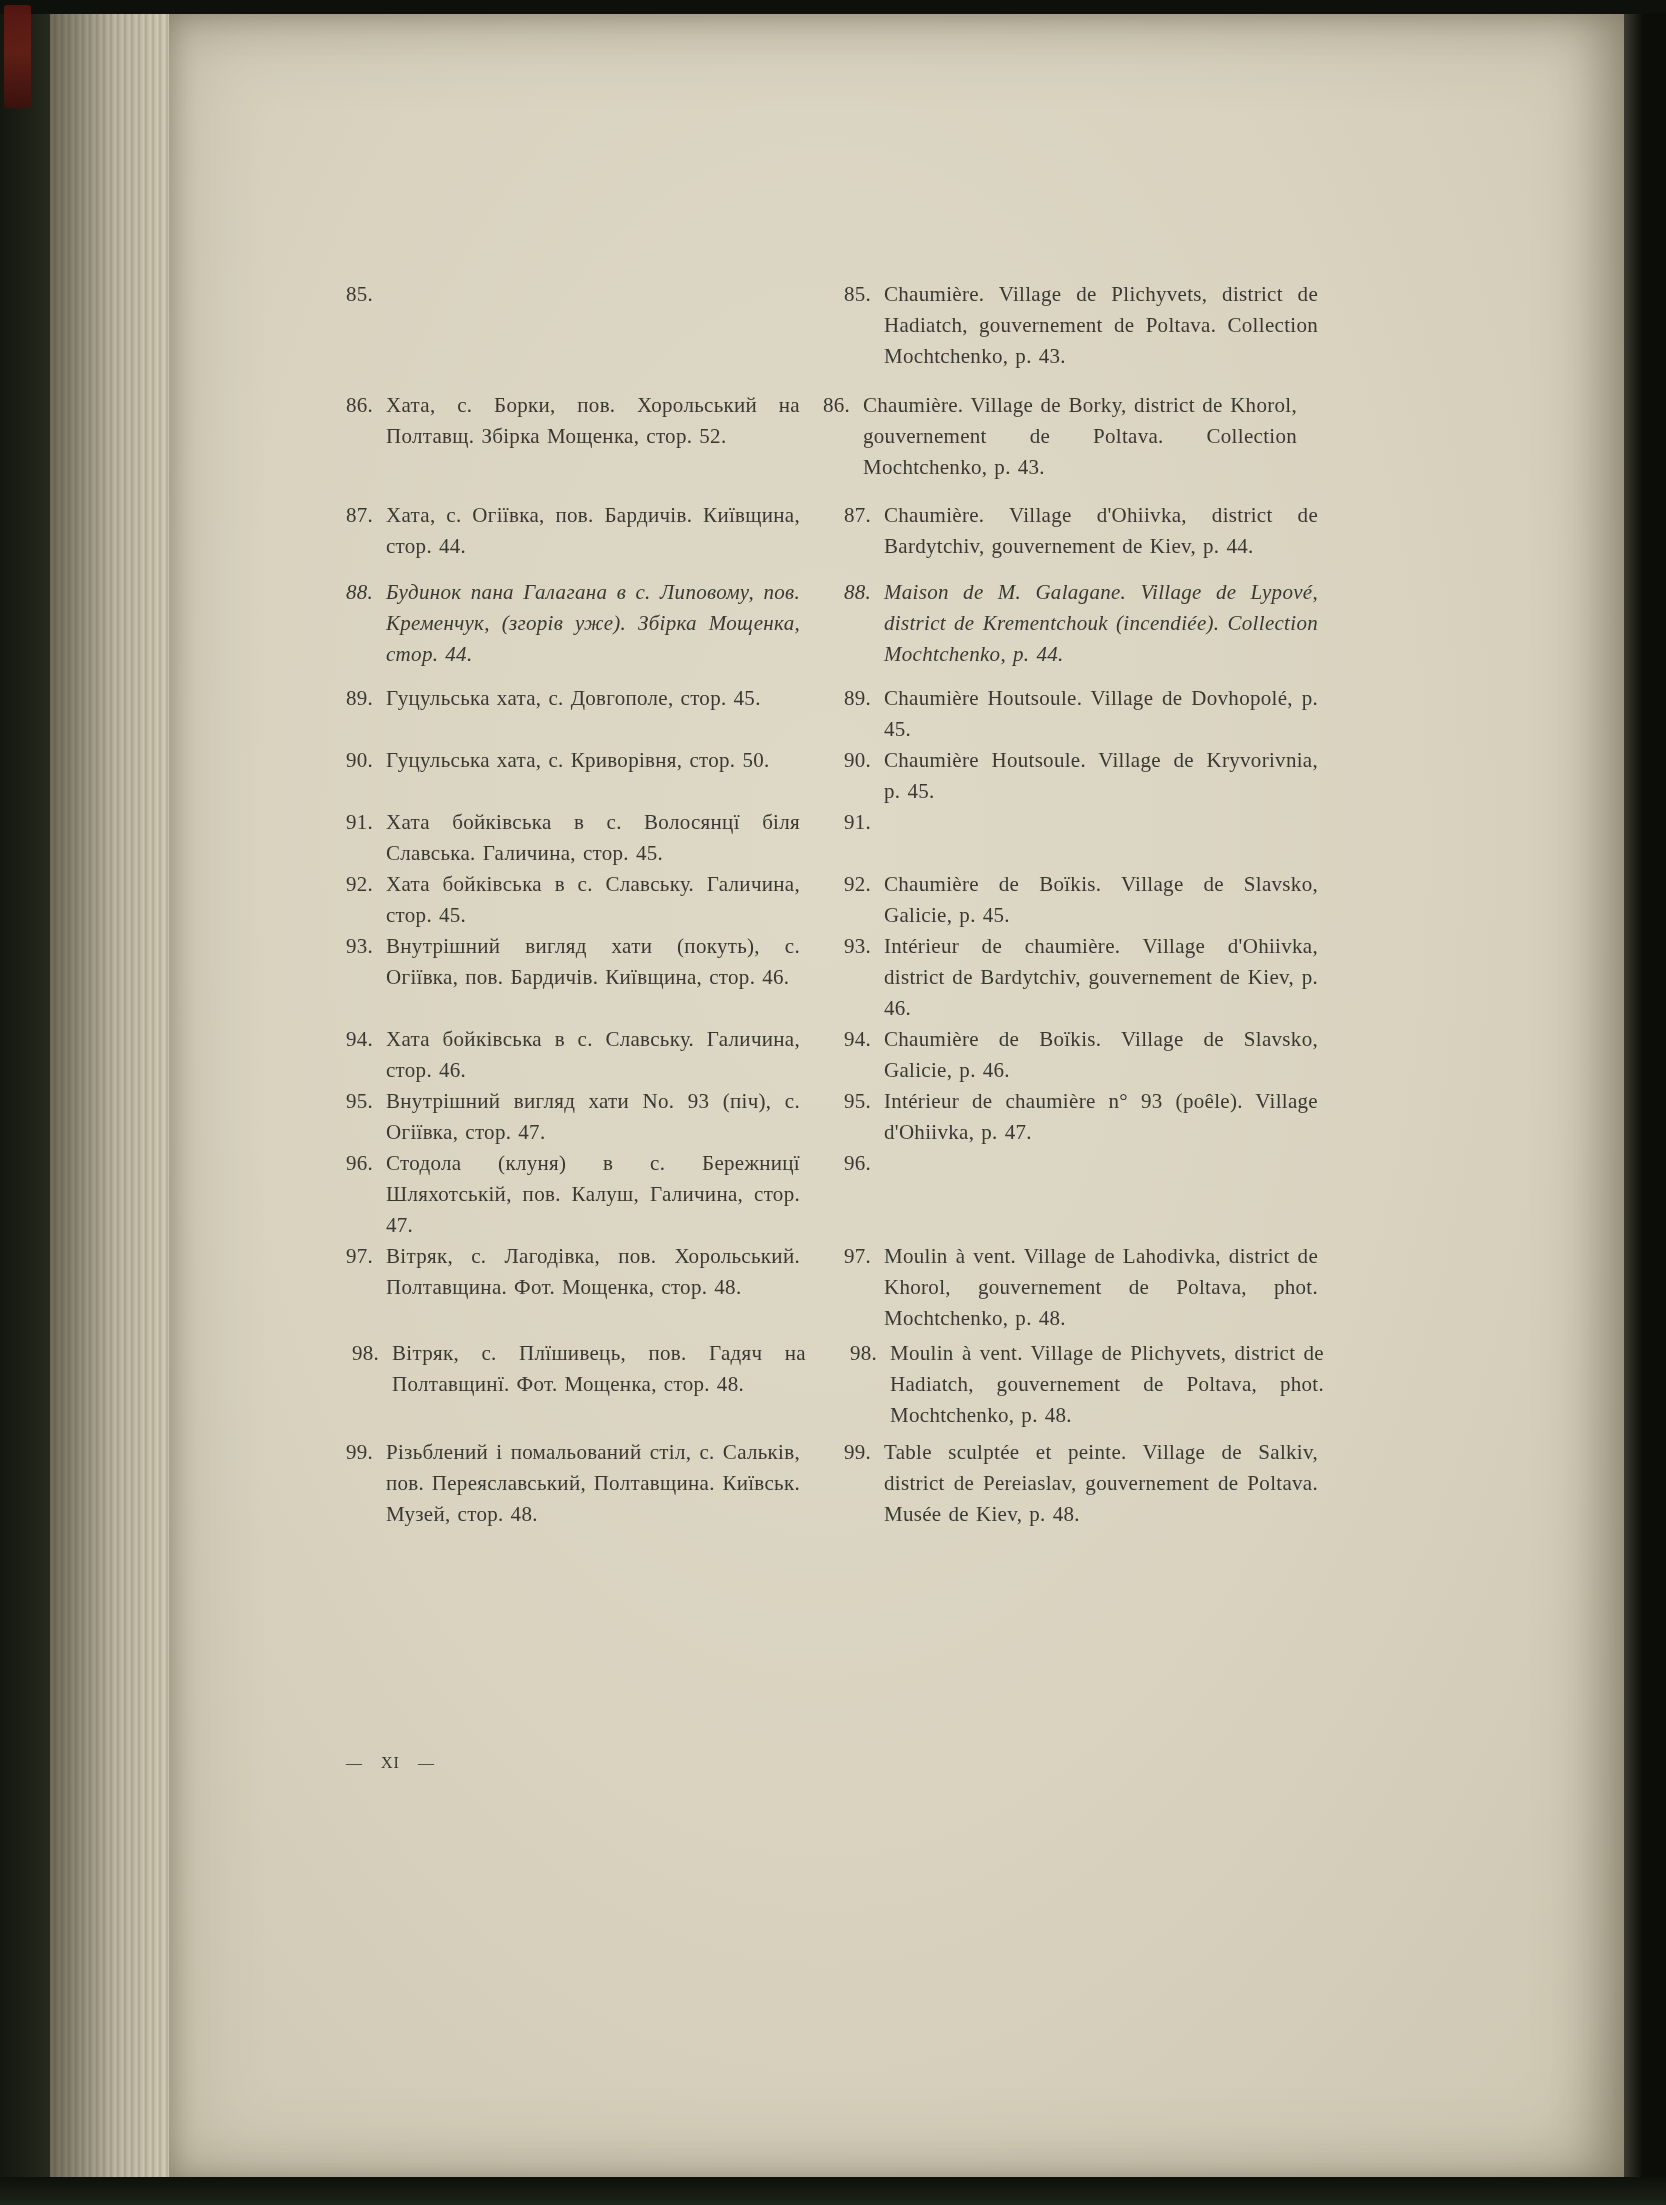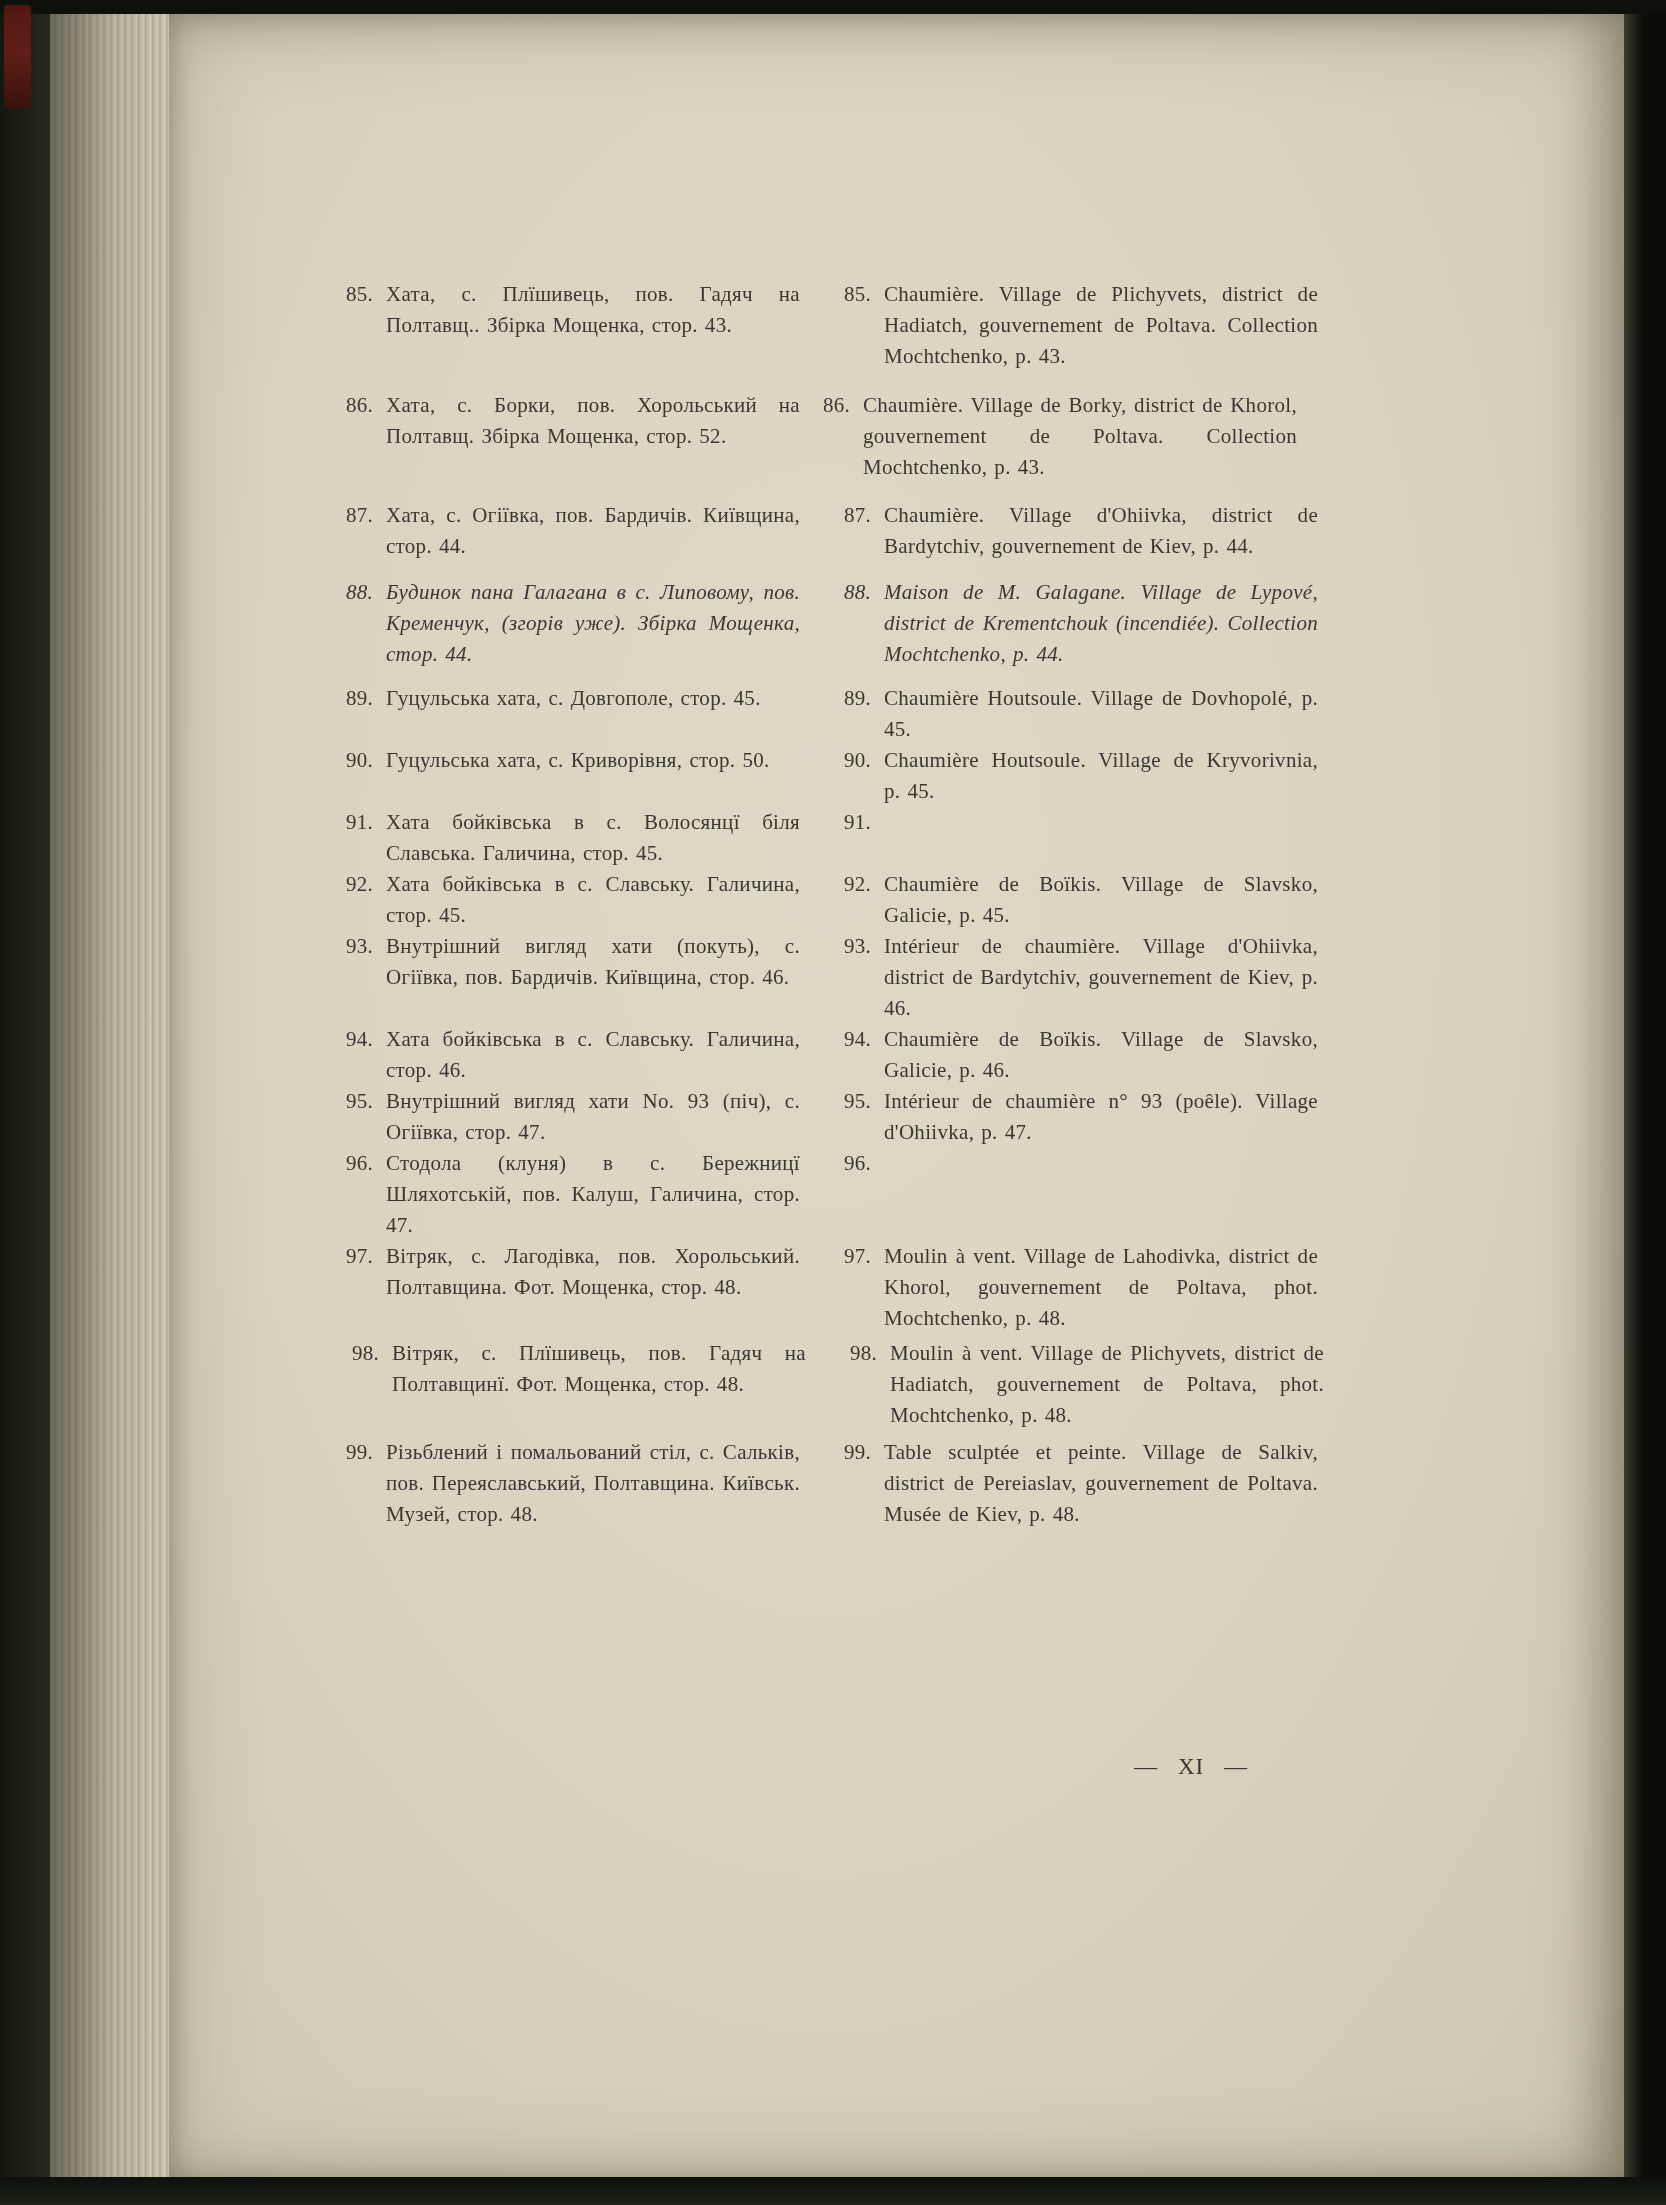--- a/index.html
+++ b/index.html
@@ -59,41 +59,40 @@
   .cell.fr { width: 474px; }
   .num { position: absolute; left: 0; top: 0; }
   .g36 { margin-bottom: 18px; }
   .g34 { margin-bottom: 17px; gap: 23px; }
   .g30 { margin-bottom: 15px; }
   .g26 { margin-bottom: 13px; font-style: italic; }
   .g8  { margin-bottom: 4px; }
   .g12 { margin-bottom: 6px; justify-content: flex-end; }
   .footer {
     position: absolute; left: 346px; width: 902px; top: 1754px; z-index: 4;
-    text-align: right; font-size: 23px; color: #3a3833;
+    text-align: left; font-size: 16px; color: #3a3833;
     letter-spacing: 1px; word-spacing: 13px;
   }
 </style>
 </head>
 <body>
 
 <div class="strip-top"></div>
 <div class="spine"></div>
 <div class="spine-red-mark"></div>
 <div class="page-edges"></div>
 <div class="right-strip"></div>
 <div class="page"></div>
 <div class="strip-bottom"></div>
 
 <div class="content">
 
   <div class="row g36">
     <div class="cell uk">
       <span class="num">85.</span>
-      <span>Хата, с. Плїшивець, пов. Гадяч на Полтавщ.. Збірка Мощенка, стор. 43.</span>
     </div>
     <div class="cell fr">
       <span class="num">85.</span>
       <span>Chaumière. Village de Plichyvets, district de Hadiatch, gouvernement de Poltava. Collection Mochtchenko, p. 43.</span>
     </div>
   </div>
 
   <div class="row g34">
     <div class="cell uk">
       <span class="num">86.</span>

